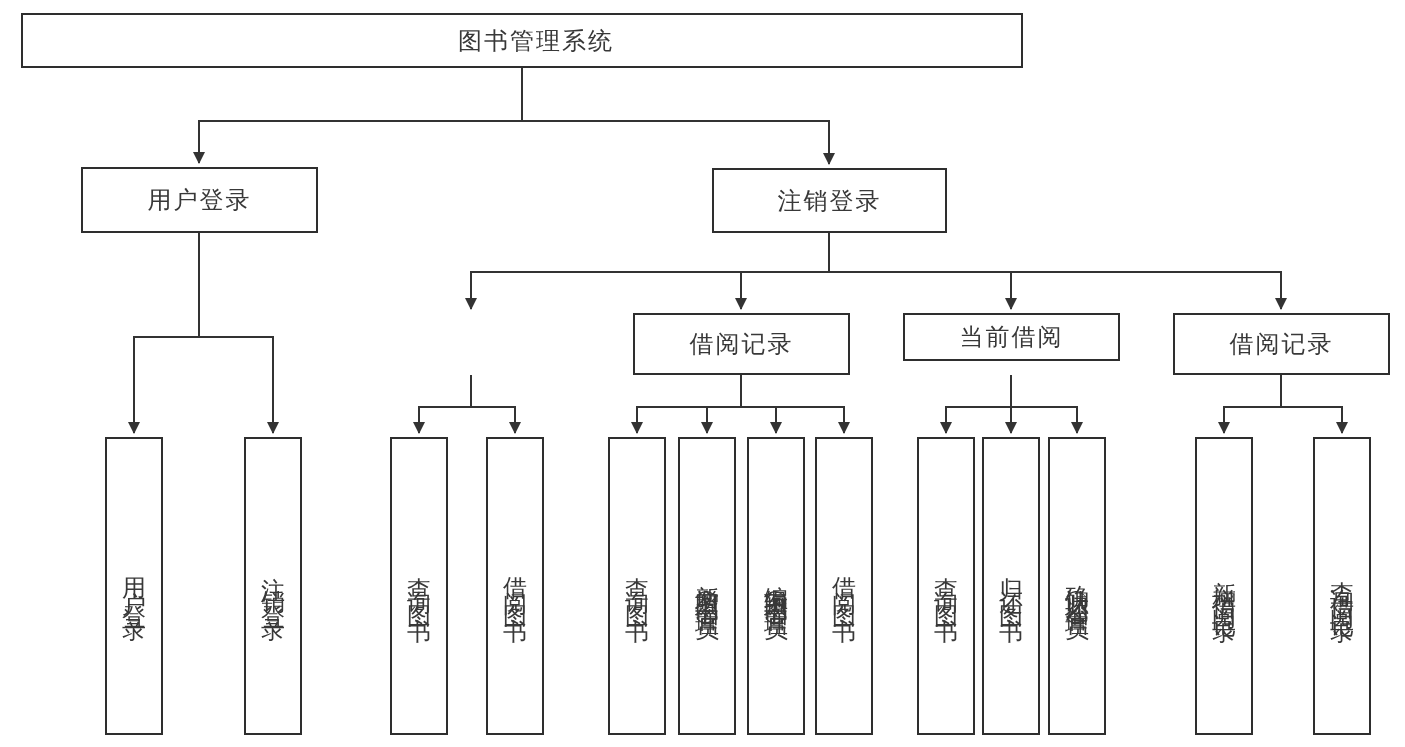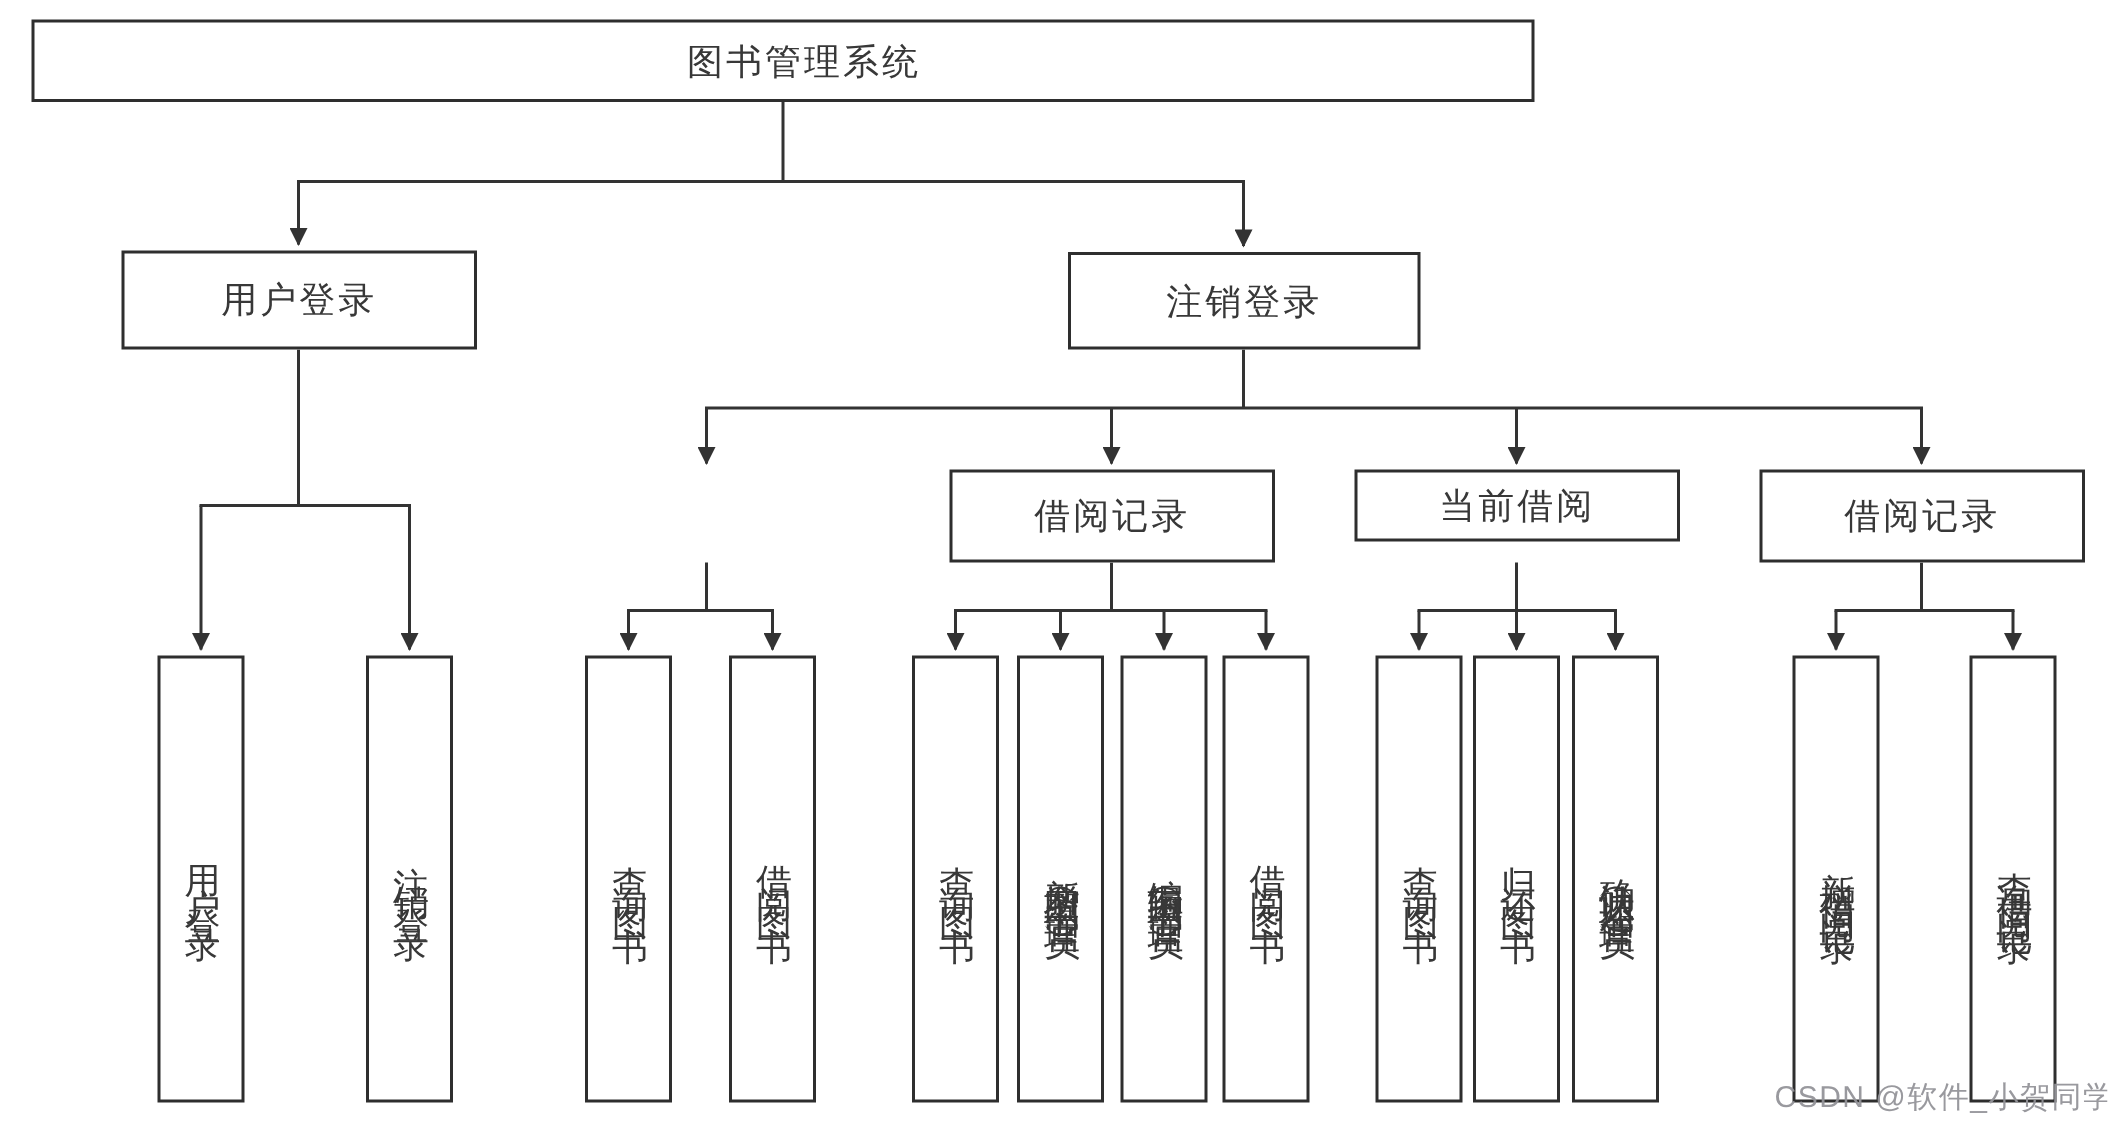--- a/index.html
+++ b/index.html
@@ -102,14 +102,13 @@
   <div class="box vbox ls9" style="left:747px;top:437px;width:58px;height:298px;">编辑图书（管理员）</div>
   <div class="box vbox" style="left:815px;top:437px;width:58px;height:298px;">借阅图书</div>
 
   <div class="box vbox" style="left:917px;top:437px;width:58px;height:298px;">查询图书</div>
   <div class="box vbox" style="left:982px;top:437px;width:58px;height:298px;">归还图书</div>
   <div class="box vbox ls9" style="left:1048px;top:437px;width:58px;height:298px;">确认归还（管理员）</div>
 
   <div class="box vbox ls6" style="left:1195px;top:437px;width:58px;height:298px;">新增借阅记录</div>
   <div class="box vbox ls6" style="left:1313px;top:437px;width:58px;height:298px;">查询借阅记录</div>
 
-  <div class="watermark">CSDN @软件_小贺同学</div>
 </div>
 
 </body></html>

